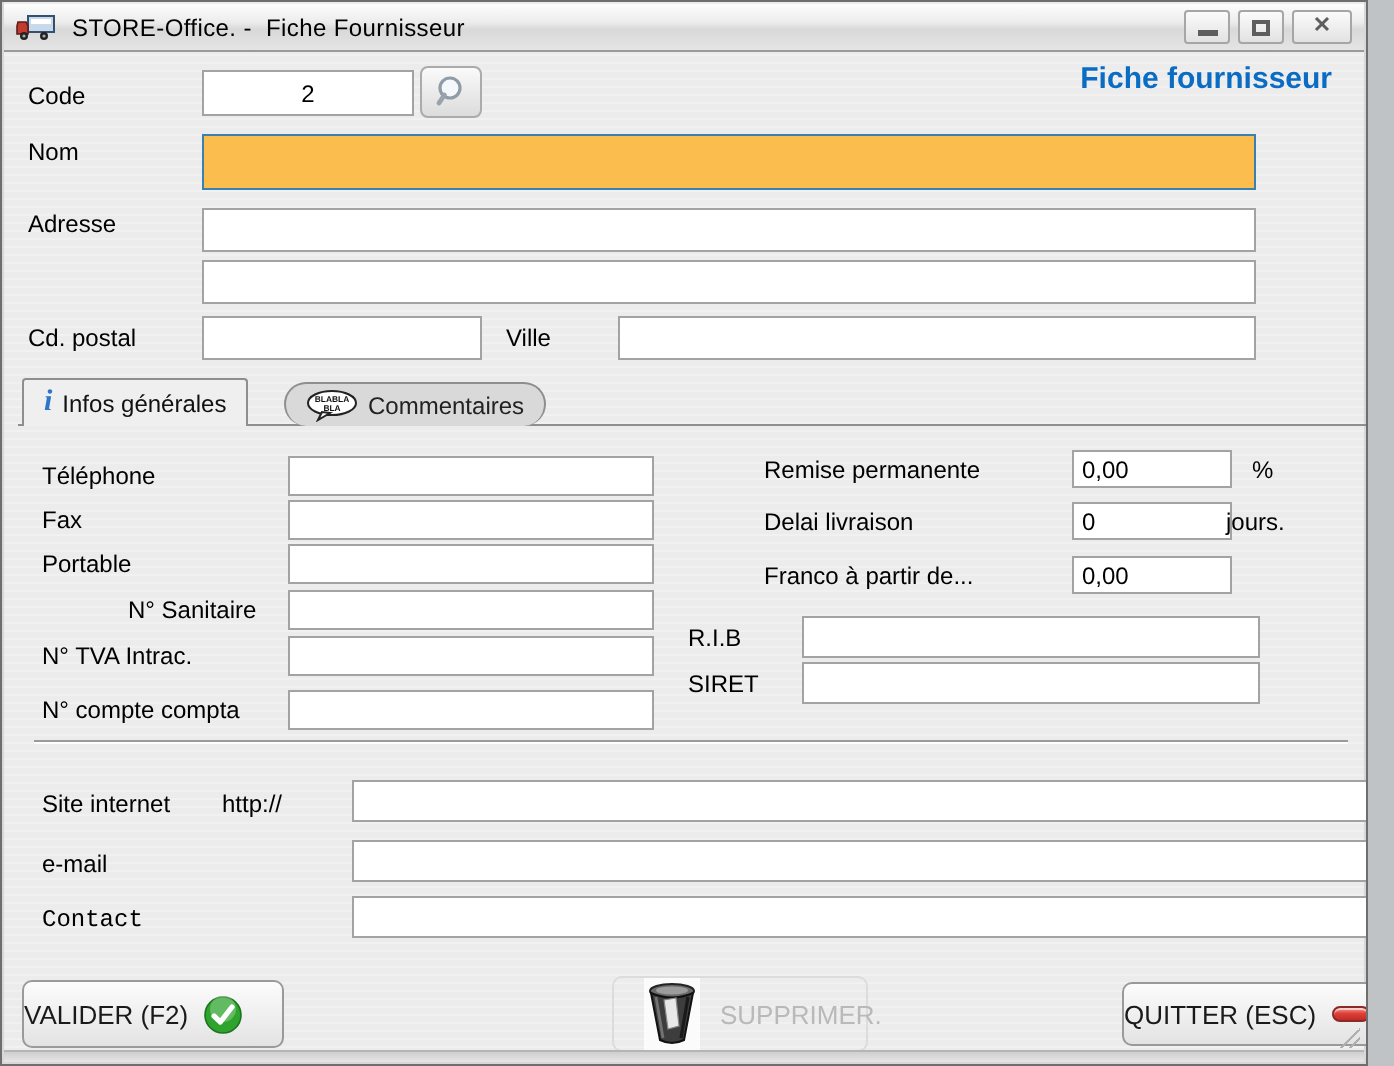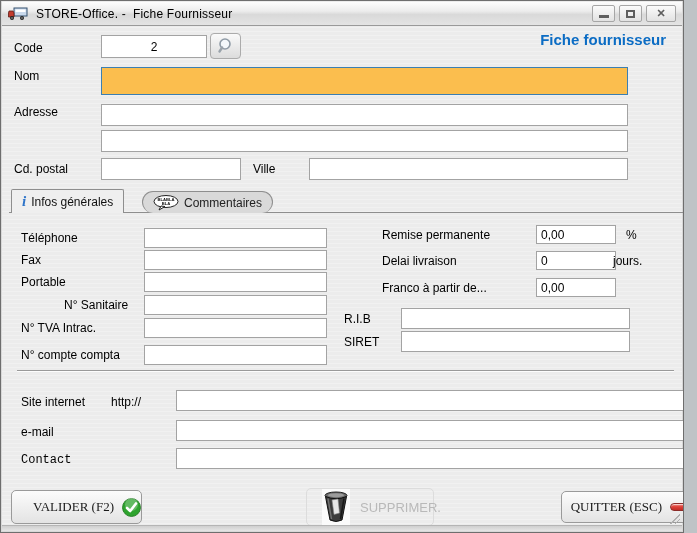--- a/index.html
+++ b/index.html
@@ -59,22 +59,22 @@
   .tab.active { left:10px; top:188px; height:24px; background:#EFEFEF; z-index:3; }
   .tab.inactive { left:141px; top:190px; height:22px; background:#D9D9D9; z-index:1; color:#222;border-radius:11px; }
   .info-i { font:italic bold 15px "Liberation Serif", serif; color:#2E74C9; line-height:1; }
   
   .separator { position:absolute; left:16px; top:369px; width:657px; height:0;
     border-top:1px solid #9A9A9A; border-bottom:1px solid #FDFDFD; }
   
   .btn {
     position:absolute; border:1px solid #9A9A9A; border-radius:5px;
     background:linear-gradient(#FCFCFC,#E3E3E3);
-    display:flex; align-items:center; justify-content:flex-end; gap:8px;
-    font-size:13px; color:#1A1A1A; cursor:pointer;font-family:Liberation Serif, serif;
+    display:flex; align-items:center; justify-content:flex-start; gap:8px;
+    font-size:13px; color:#1A1A1A; cursor:pointer;
   }
   .btn-valider { left:10px; top:489px; width:131px; height:34px; }
   .btn-quitter { left:560px; top:490px; width:129px; height:32px; }
   .btn-supprimer {
     position:absolute; left:305px; top:487px; width:128px; height:38px;
     border:1px solid #DCDCDC; border-radius:5px; background:transparent;
     display:flex; align-items:center; gap:10px; padding-left:15px; cursor:default;
   }
   .supprimer-label { color:#B9B9B9; font-size:13px; }
   .trash-box { width:34px; height:36px; background:#FBFBFB; display:flex; align-items:center; justify-content:center; }

